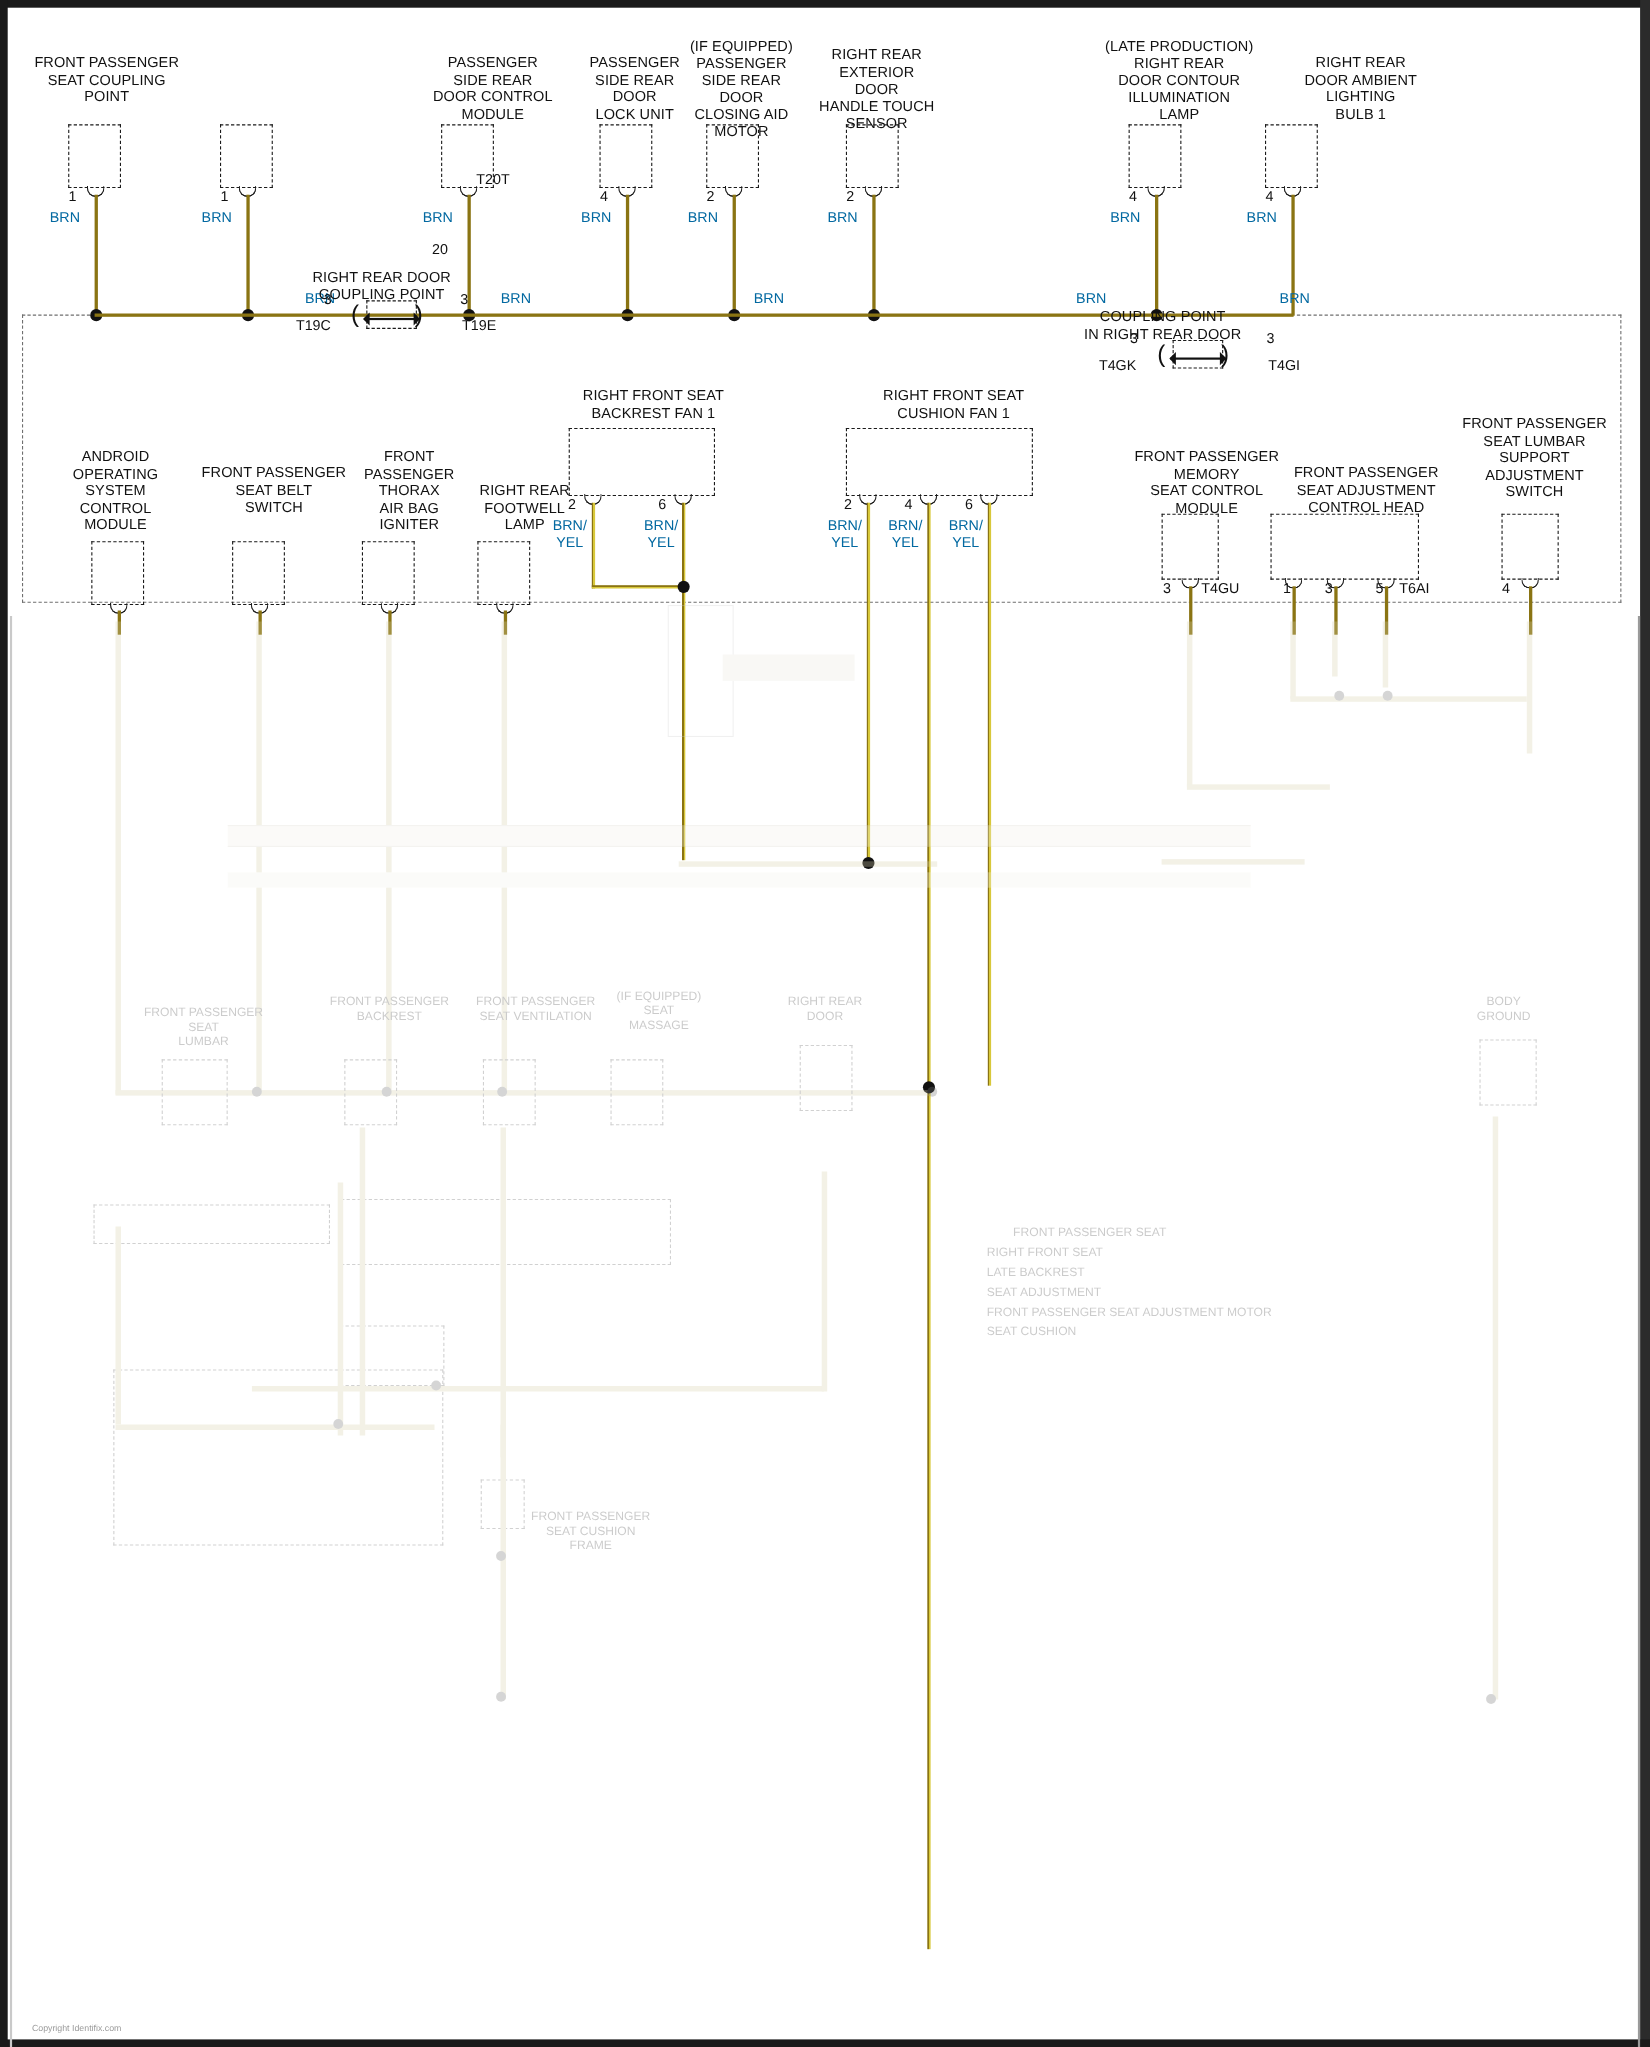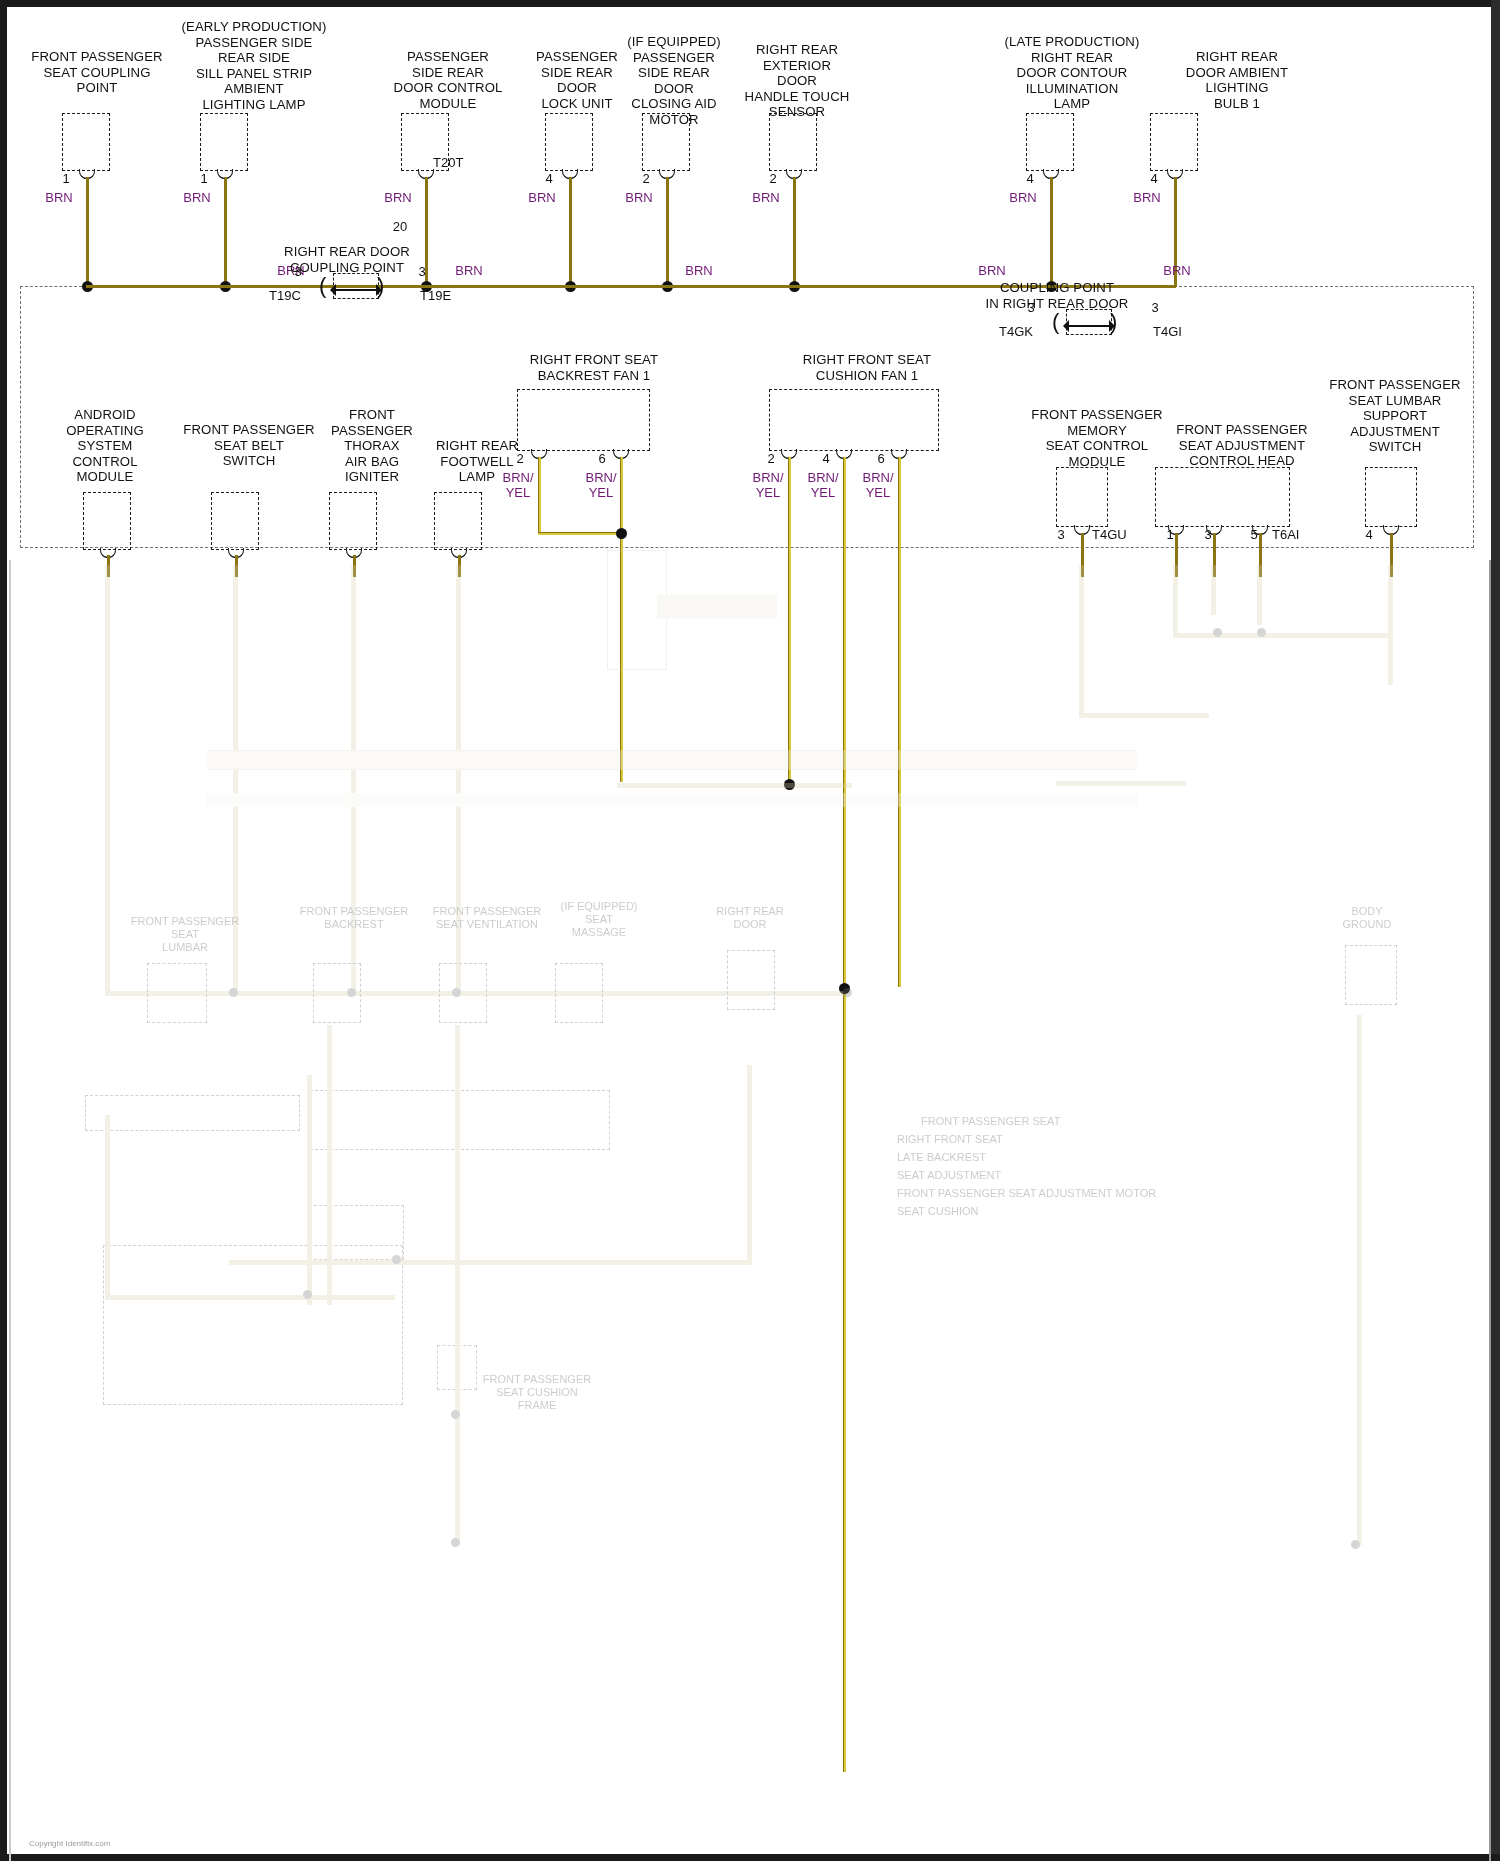--- a/index.html
+++ b/index.html
@@ -30,21 +30,21 @@
     white-space:pre-line;
     letter-spacing:0.1px;
   }
   .pin{
     position:absolute;font-size:13px;color:#111;text-align:center;white-space:nowrap;
   }
   .conn{
     position:absolute;font-size:13px;color:#111;white-space:nowrap;
   }
   .wirelbl{
-    position:absolute;font-size:13px;color:#701a75;text-align:center;line-height:15px;white-space:pre-line;
+    position:absolute;font-size:13px;color:#0369a1;text-align:center;line-height:15px;white-space:pre-line;
   }
 
   
   .box{
     position:absolute;
     border:1.6px dashed #1a1a1a;
     background:transparent;
     box-sizing:border-box;
   }
   
@@ -107,26 +107,20 @@
   <div class="frame-right"></div>
   <div class="frame-bottom"></div>
   <div class="inner-left-edge"></div>
   <div class="inner-right-edge"></div>
 
   <div class="canvas">
 
     <div class="lbl" style="left:0px;top:42px;width:180px;">FRONT PASSENGER
 SEAT COUPLING
 POINT</div>
-    <div class="lbl" style="left:152px;top:12px;width:190px;">(EARLY PRODUCTION)
-PASSENGER SIDE
-REAR SIDE
-SILL PANEL STRIP
-AMBIENT
-LIGHTING LAMP</div>
     <div class="lbl" style="left:356px;top:42px;width:170px;">PASSENGER
 SIDE REAR
 DOOR CONTROL
 MODULE</div>
     <div class="lbl" style="left:500px;top:42px;width:140px;">PASSENGER
 SIDE REAR
 DOOR
 LOCK UNIT</div>
     <div class="lbl" style="left:597px;top:27px;width:140px;">(IF EQUIPPED)
 PASSENGER

